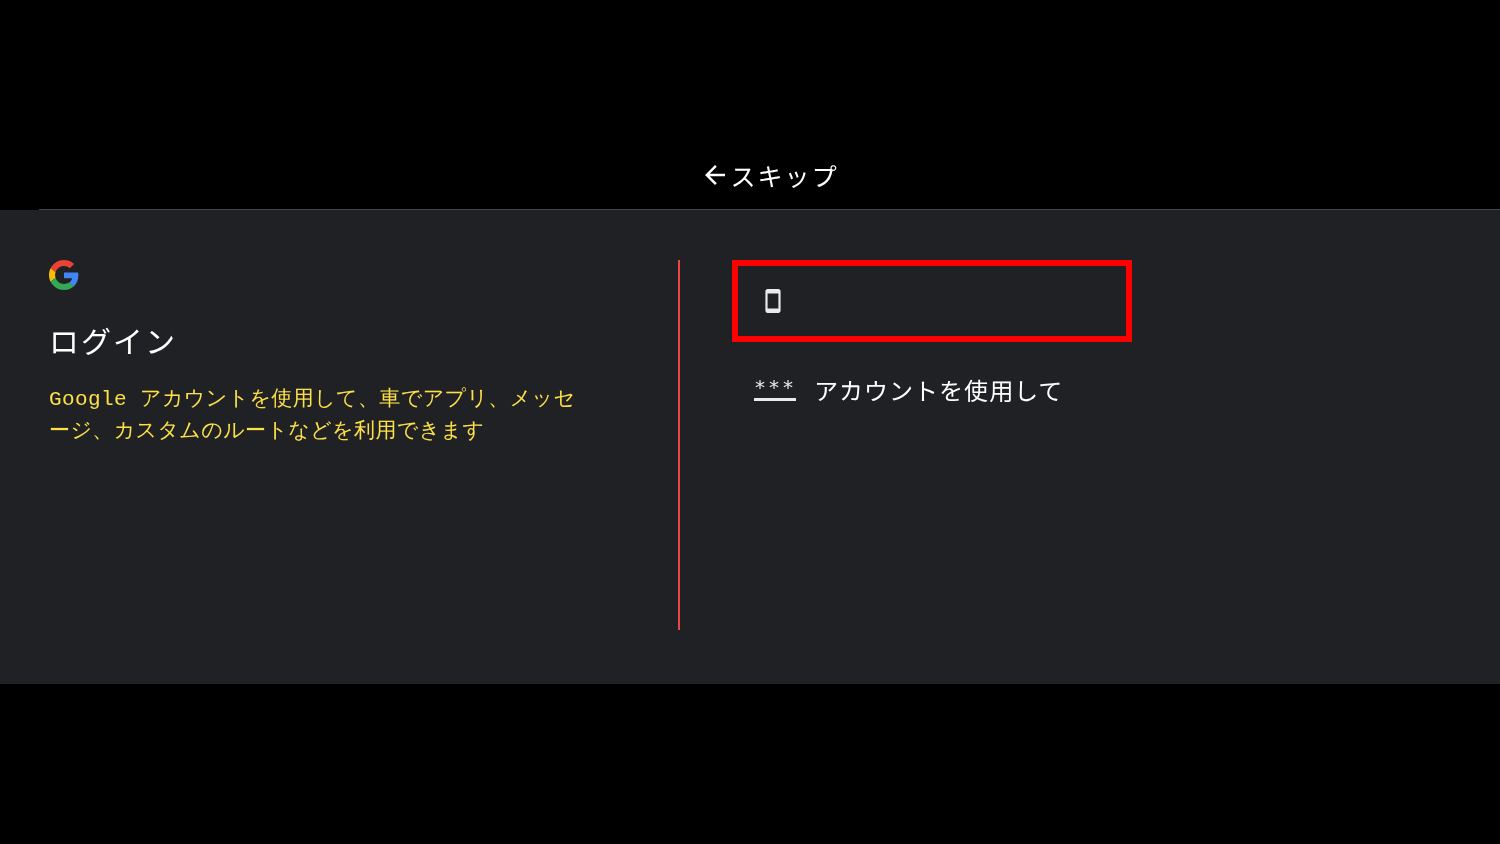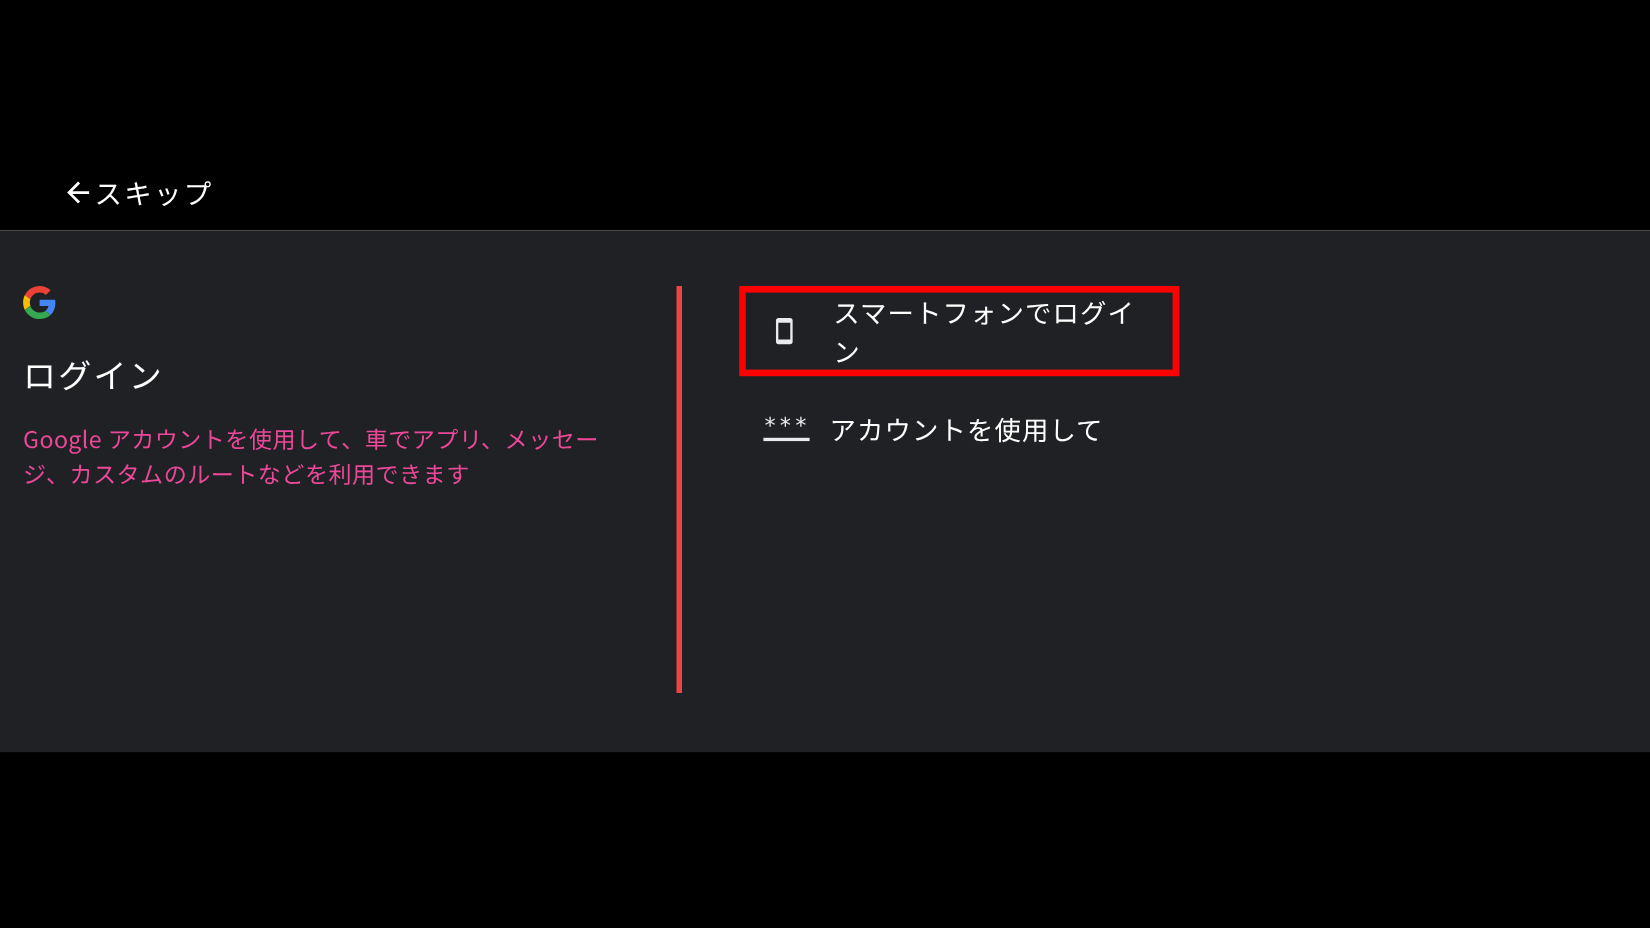--- a/index.html
+++ b/index.html
@@ -14,24 +14,25 @@
   }
   .top-spacer{
     height:140px;
     background:#000;
   }
   .header{
     height:70px;
     background:#000;
     display:flex;
     align-items:center;
-    justify-content:flex-start;
+    justify-content:center;
     padding:0 56px;
     border-bottom:1px solid #444;
     box-sizing:border-box;
+    margin-left:39px;
   }
   .back{
     width:30px;height:30px;
     display:flex;align-items:center;justify-content:center;
     cursor:pointer;
   }
   .back svg{fill:#fff;}
   .skip{
     font-size:25px;
     color:#fff;
@@ -39,42 +40,43 @@
     letter-spacing:2px;
   }
   .content{
     background:#202124;
     height:474px;
     display:flex;
     padding:50px 0 0 0;
     box-sizing:border-box;
   }
   .left{
-    width:620px;
-    padding-left:21px;
+    width:680px;
+    padding-left:49px;
     box-sizing:border-box;
-    border-right:5px solid #ef4444;
+    border-right:2px solid #ef4444;
     height:370px;
   }
   .g-logo{
     width:30px;height:30px;
     margin-bottom:28px;
   }
   .title{
     font-size:30px;
     font-weight:400;
     margin:0 0 22px 0;
     letter-spacing:2px;
   }
   .desc{
     font-size:21px;
-    color:#ec4899;
+    color:#fde047;
     line-height:1.5;
     max-width:540px;
     letter-spacing:0.4px;
+    font-family:Liberation Mono, monospace;
   }
   .right{
     flex:1;
     padding-left:52px;
   }
   .option{
     display:flex;
     align-items:center;
     height:82px;
     padding:0 22px;
@@ -140,21 +142,20 @@
     <div class="desc">Google アカウントを使用して、車でアプリ、メッセージ、カスタムのルートなどを利用できます</div>
   </div>
 
   <div class="right">
     <div class="option highlight">
       <div class="opt-icon">
         <svg width="26" height="36" viewBox="0 0 24 24">
             <path d="M17 1H7C5.9 1 5 1.9 5 3v18c0 1.1.9 2 2 2h10c1.1 0 2-.9 2-2V3c0-1.1-.9-2-2-2zm0 18H7V5h10v14z"></path>
           </svg>
       </div>
-      <div class="opt-label">スマートフォンでログイン</div>
     </div>
 
     <div class="option">
       <div class="opt-icon">
         <span class="pwd-ico">***</span>
       </div>
       <div class="opt-label">アカウントを使用して</div>
     </div>
   </div>
 </div>

